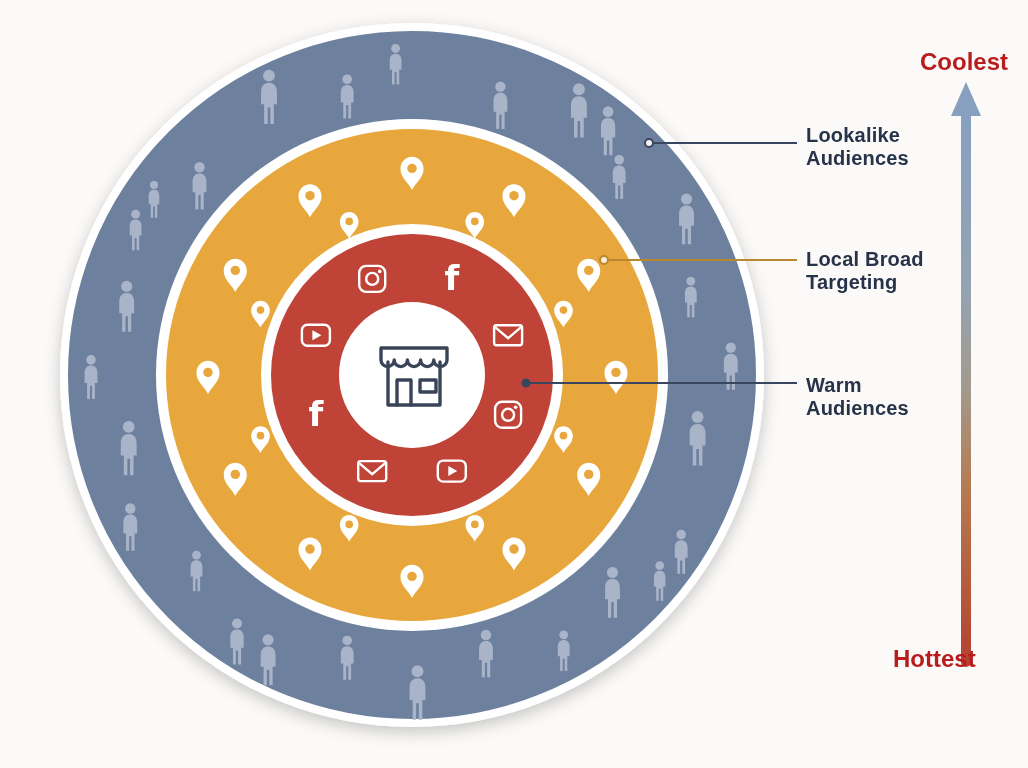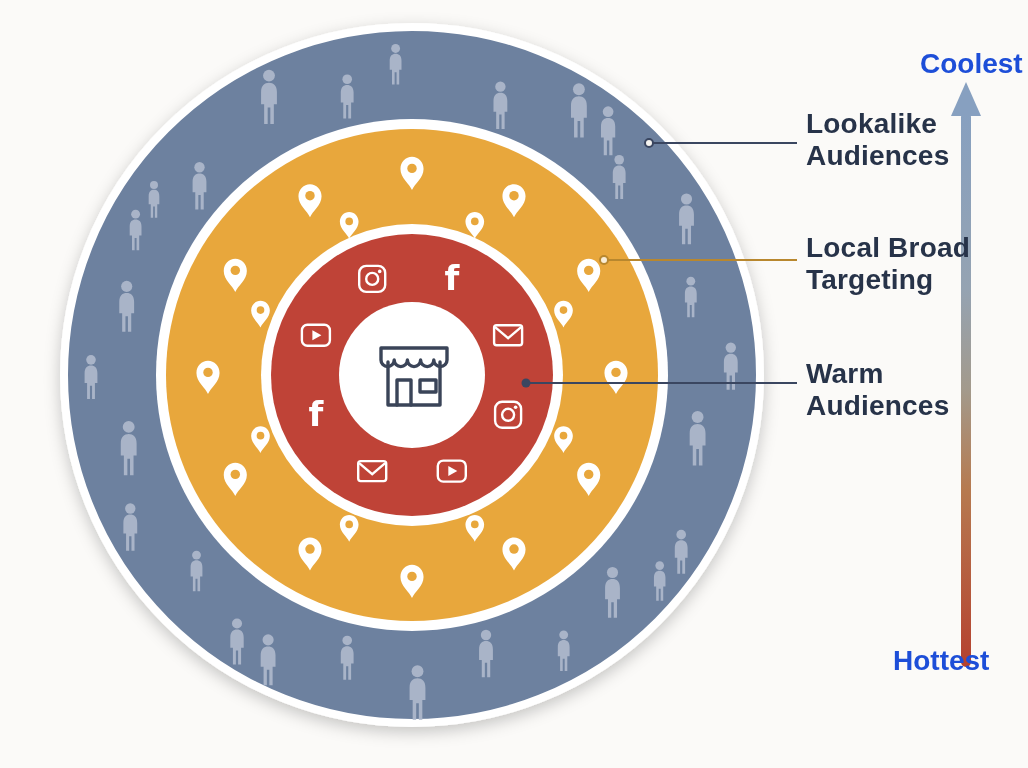--- a/index.html
+++ b/index.html
@@ -1,21 +1,21 @@
 <!DOCTYPE html>
 <html><head>
 <meta charset="utf-8">
 <style>
   html,body{margin:0;padding:0;background:#fbfaf8;}
   .canvas{position:relative;width:1028px;height:768px;background:#fbfaf8;overflow:hidden;
           font-family:"Liberation Sans",sans-serif;}
   svg{position:absolute;left:0;top:0;}
-  .ring-label{position:absolute;font-weight:bold;font-size:28px;line-height:1.16;
-              color:#273349;letter-spacing:.2px;}
-  .scale-label{position:absolute;font-size:28px;font-weight:600;color:#1d4ed8;}
+  .ring-label{position:absolute;font-weight:bold;font-size:20px;line-height:1.16;
+              color:#273349;letter-spacing:.2px;margin-top:16px;}
+  .scale-label{position:absolute;font-size:24px;font-weight:600;color:#b91c1c;}
 </style>
 </head>
 <body>
 
 <div class="canvas">
 
   <svg id="diagram-svg" width="1028" height="768" viewBox="0 0 1028 768">
     <defs>
       <filter id="soft" x="-20%" y="-20%" width="140%" height="140%">
         <feDropShadow dx="0" dy="5" stdDeviation="8" flood-color="#000" flood-opacity="0.22"></feDropShadow>

